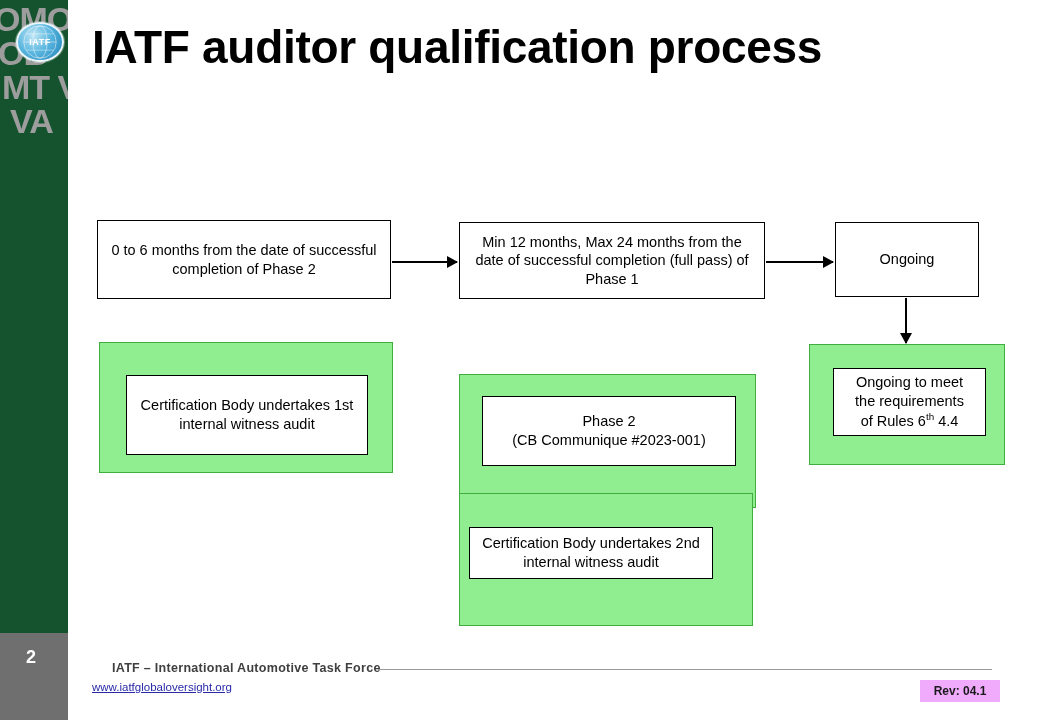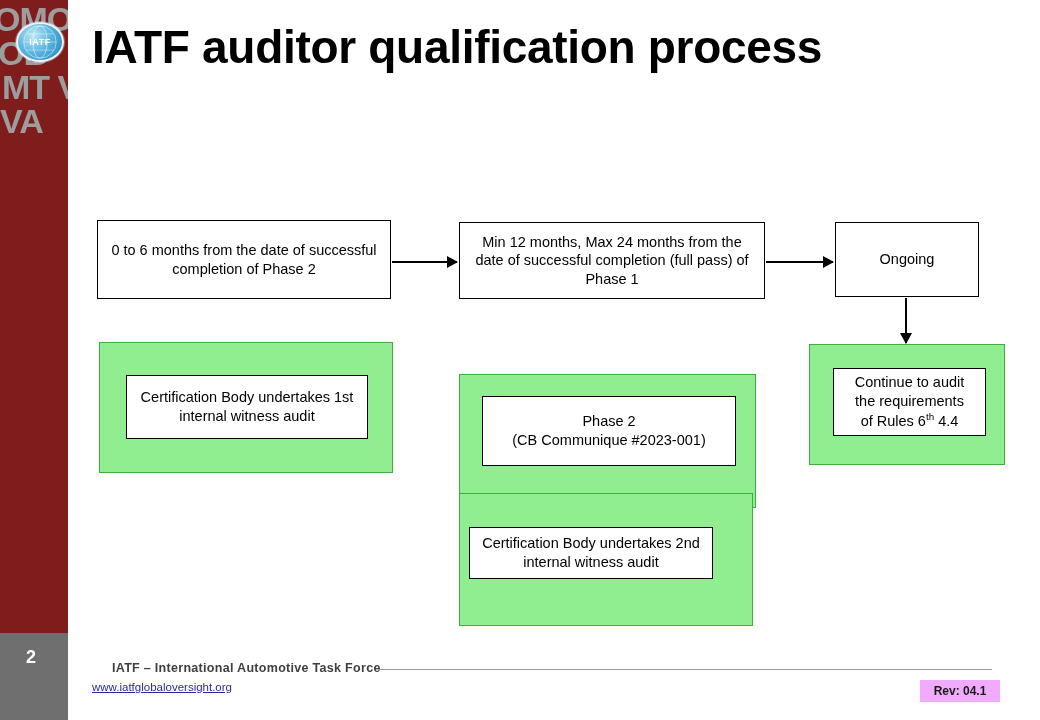--- a/index.html
+++ b/index.html
@@ -13,37 +13,37 @@
   #slide {
     position: relative;
     width: 1040px; height: 720px;
     background: #ffffff;
   }
 
   
   .left-band {
     position: absolute; left: 0; top: 0;
     width: 68px; height: 720px;
-    background: #7f1d1d;
+    background: #14532d;
   }
   .band-art {
     position: absolute; left: 0; top: 0;
     width: 68px; height: 175px;
     overflow: hidden;
     color: #9d9d9d;
     font-weight: bold;
     font-size: 34px;
     line-height: 34px;
     letter-spacing: -1px;
   }
   .band-art span { display: block; white-space: nowrap; }
   .band-art .l1 { margin-left: -6px; margin-top: 2px; }
   .band-art .l2 { margin-left: -2px; }
   .band-art .l3 { margin-left: 2px; }
-  .band-art .l4 { }
+  .band-art .l4 { margin-left: 10px; }
 
   .logo {
     position: absolute; left: 16px; top: 22px;
     width: 48px; height: 40px; border-radius: 50%;
     background: radial-gradient(circle at 35% 32%, #bfe6f5 0%, #5bb7e0 45%, #1c7fb5 100%);
     border: 2px solid #eaf6fb;
     display: flex; align-items: center; justify-content: center;
     color: #ffffff; font-size: 9px; font-weight: bold;
     letter-spacing: .5px;
     box-shadow: 0 0 0 1px rgba(255,255,255,.35);
@@ -189,35 +189,35 @@
 
   <div class="arrow-h" style="left:766px; top:261px; width:67px;"></div>
 
   <div class="node" style="left:835px; top:222px; width:144px; height:75px;">
     <span class="txt">Ongoing</span>
   </div>
 
   <div class="arrow-v" style="left:905px; top:298px; height:45px;"></div>
 
   <div class="green-wrap" style="left:99px; top:342px; width:294px; height:131px;">
-    <div class="inner-node" style="left:26px; top:32px; width:242px; height:64px;">
+    <div class="inner-node" style="left:26px; top:32px; width:242px; height:80px;">
       <span class="txt">Certification Body undertakes 1st internal witness audit</span>
     </div>
   </div>
 
   <div class="green-wrap" style="left:459px; top:338px; width:297px; height:134px;margin-top:36px;">
     <div class="inner-node" style="left:22px; top:21px; width:254px; height:70px; flex-direction:column;">
       <span class="txt">Phase 2</span>
       <span class="txt">(CB Communique #2023-001)</span>
     </div>
   </div>
 
   <div class="green-wrap" style="left:809px; top:344px; width:196px; height:121px;">
     <div class="inner-node" style="left:23px; top:23px; width:153px; height:68px; flex-direction:column;">
-      <span class="txt">Continue to audit</span>
+      <span class="txt">Ongoing to meet</span>
       <span class="txt">the requirements</span>
       <span class="txt"><span>of Rules 6</span><sup>th</sup><span> 4.4</span></span>
     </div>
   </div>
 
   <div class="green-wrap" style="left:459px; top:493px; width:294px; height:133px;">
     <div class="inner-node" style="left:9px; top:33px; width:244px; height:52px;">
       <span class="txt">Certification Body undertakes 2nd internal witness audit</span>
     </div>
   </div>

